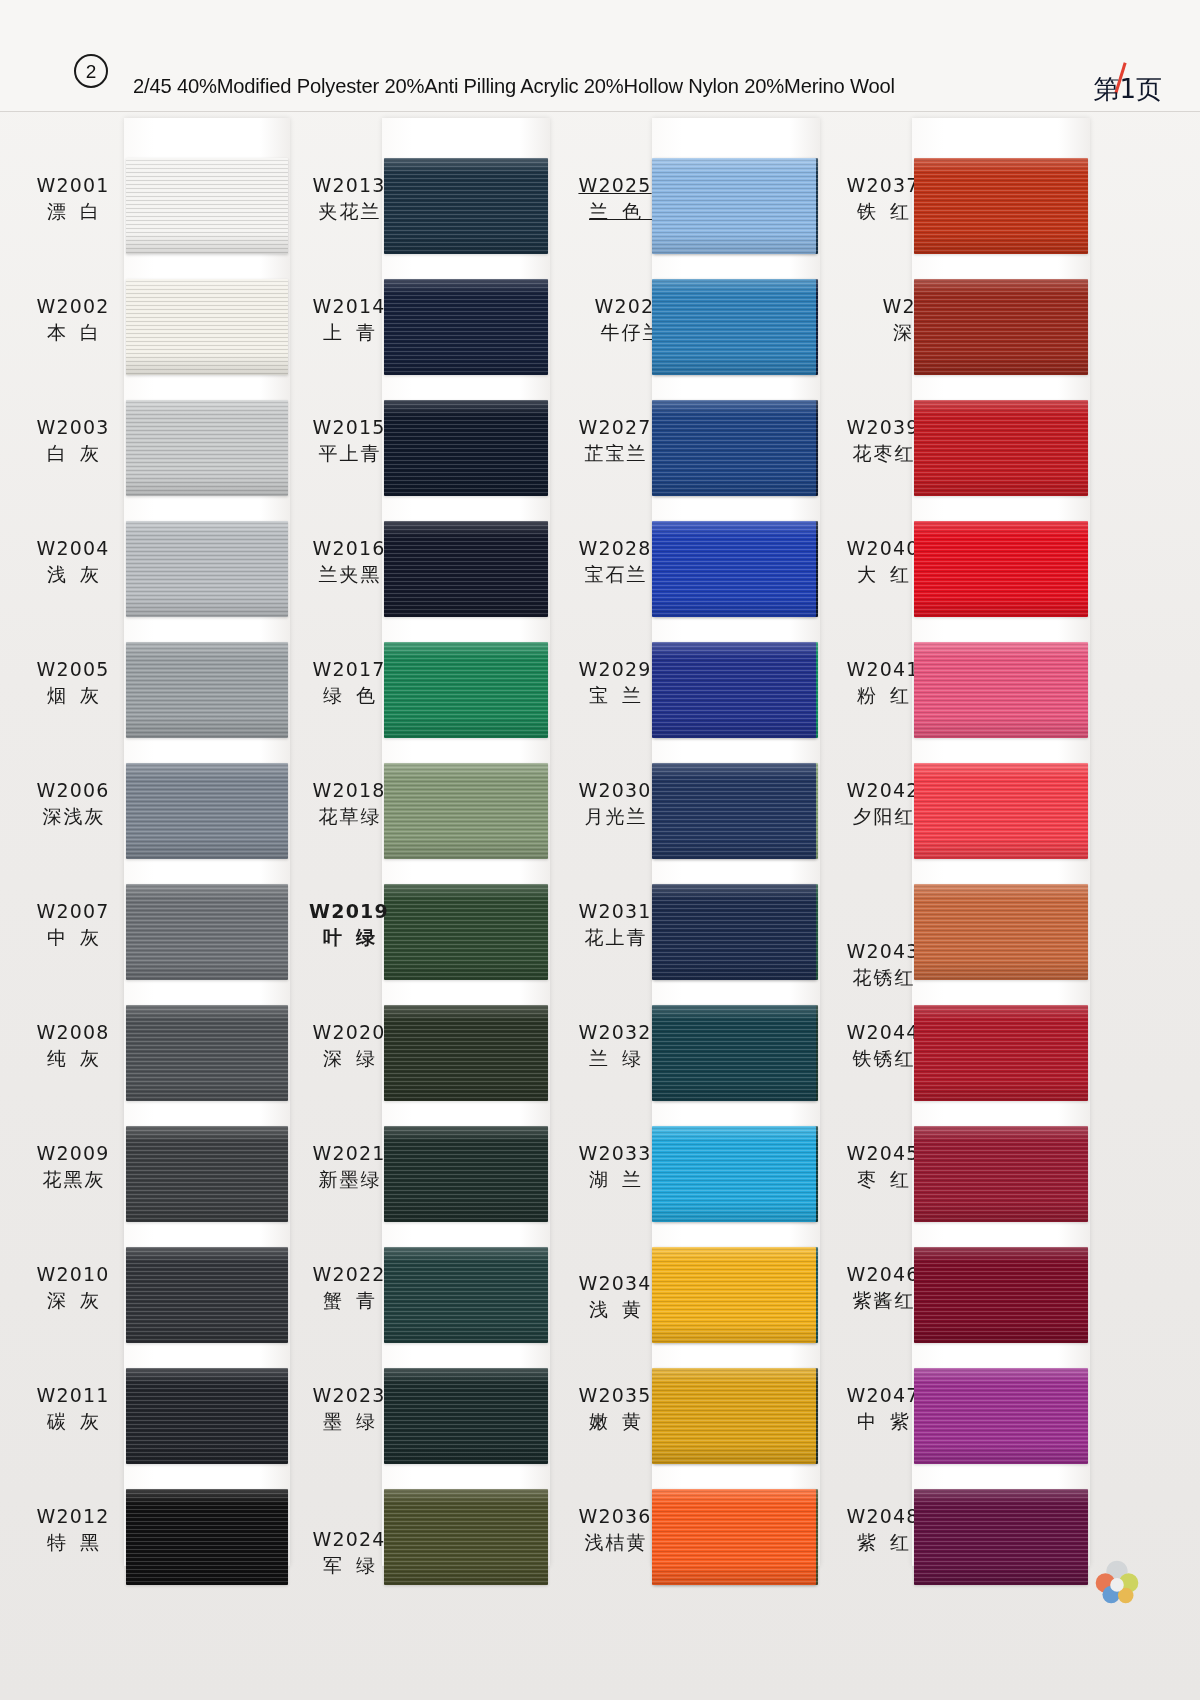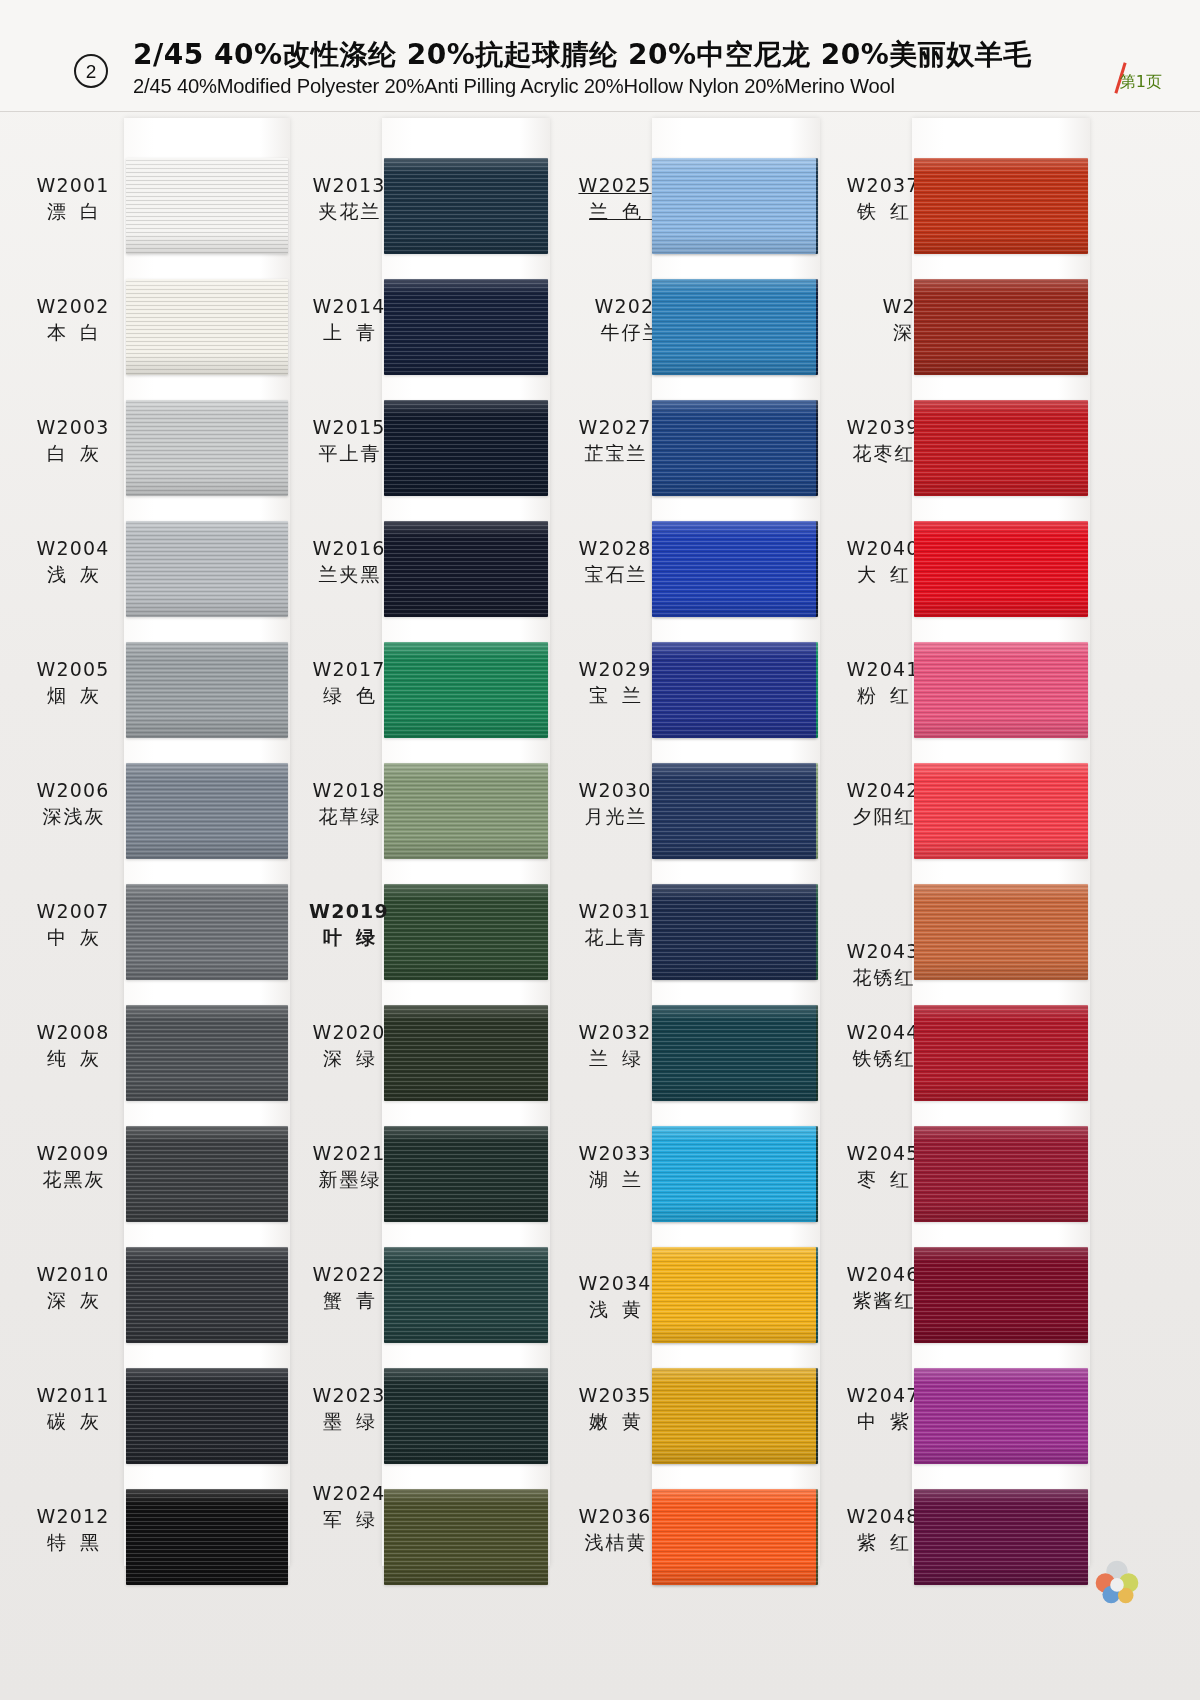--- a/index.html
+++ b/index.html
@@ -37,21 +37,21 @@
     font-family: "DejaVu Sans", "Liberation Sans", sans-serif;
   }
   .title-en {
     position: absolute; left: 133px; top: 74px;
     font-size: 21px; color: #121212; letter-spacing: -0.2px;
     white-space: nowrap; transform: scaleX(0.96); transform-origin: left center;
     font-family: "Liberation Sans", sans-serif;
   }
   .page-no {
     position: absolute; right: 38px; top: 72px;
-    font-size: 16px; color: #4d7c0f;
+    font-size: 26px; color: #0f172a;
     font-family: "DejaVu Sans", sans-serif;
   }
   .page-no-slash {
     position: absolute; right: 78px; top: 62px;
     width: 3px; height: 32px; background: #e03020;
     transform: rotate(17deg); opacity: .92;
   }
 
   
   .board { position: absolute; left: 0; top: 112px; width: 1200px; height: 1588px; }
@@ -117,21 +117,20 @@
     width: 62px; height: 62px; opacity: .85;
   }
 </style>
 </head>
 <body>
 
 <div class="page">
 
   <div class="header">
     <div class="circ-num">2</div>
-    <div class="title-cn">2/45 40%改性涤纶 20%抗起球腈纶 20%中空尼龙 20%美丽奴羊毛</div>
     <div class="title-en">2/45 40%Modified Polyester 20%Anti Pilling Acrylic 20%Hollow Nylon 20%Merino Wool</div>
     <div class="page-no-slash"></div>
     <div class="page-no">第1页</div>
   </div>
 
   <div class="board">
 
     <div class="strip" style="left:124px;width:166px;"></div>
     <div class="strip" style="left:382px;width:168px;"></div>
     <div class="strip" style="left:652px;width:168px;"></div>
@@ -247,21 +246,21 @@
         <div class="label" style="left: 290px; top: 1151px;">
           <div class="code">W2022</div>
           <div class="name w2">蟹青</div>
         </div>
         <div class="swatch" style="left: 384px; top: 1256px; width: 164px; background: rgb(27, 44, 44);"></div>
         <div class="label" style="left: 290px; top: 1272px;">
           <div class="code">W2023</div>
           <div class="name w2">墨绿</div>
         </div>
         <div class="swatch" style="left: 384px; top: 1377px; width: 164px; background: rgb(75, 79, 44);"></div>
-        <div class="label" style="left: 290px; top: 1370px;">
+        <div class="label" style="left: 290px; top: 1416px;">
           <div class="code">W2024</div>
           <div class="name w2">军绿</div>
         </div>
         <div class="swatch" style="left: 654px; top: 46px; width: 164px; background: rgb(29, 58, 82);"></div>
         <div class="label" style="left: 556px; top: 62px; text-decoration: underline;">
           <div class="code">W2025</div>
           <div class="name w2">兰色</div>
         </div>
         <div class="swatch" style="left: 654px; top: 167px; width: 164px; background: rgb(19, 32, 63);"></div>
         <div class="label" style="left: 572px; top: 183px;">

